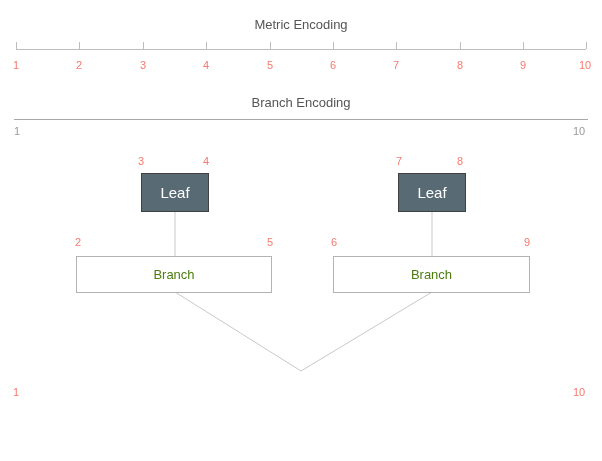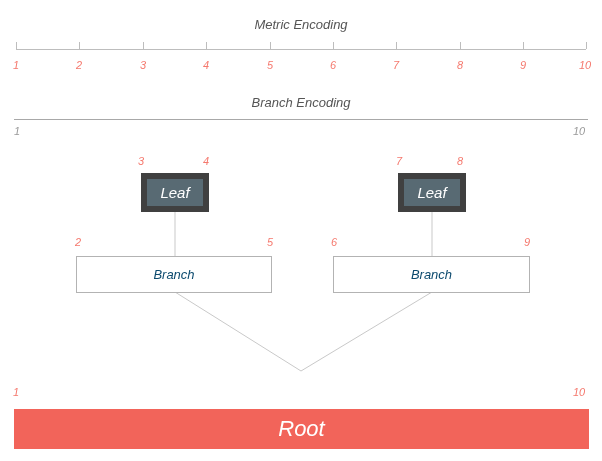--- a/index.html
+++ b/index.html
@@ -9,21 +9,20 @@
   }
   body {
     font-family: "Liberation Sans", sans-serif;
   }
   #canvas {
     position: relative;
     width: 602px;
     height: 450px;
     background: #ffffff;
     overflow: hidden;
-    font-style: italic;
   }
 
   
   .section-title {
     position: absolute;
     text-align: center;
     font-size: 13px;
     color: #555555;
     white-space: nowrap;
   }
@@ -56,28 +55,28 @@
   
   .node {
     position: absolute;
     box-sizing: border-box;
     display: flex;
     align-items: center;
     justify-content: center;
   }
   .node-leaf {
     background: #586a73;
-    border: 6px solid #404040;
+    border: 1px solid #404040;
     color: #ffffff;
     font-size: 15px;
   }
   .node-branch {
     background: #ffffff;
     border: 1px solid #b3b3b3;
-    color: #0c4a6e;
+    color: #4d7c0f;
     font-size: 13px;
   }
   .node-root {
     background: #f2645a;
     border: none;
     color: #ffffff;
     font-size: 22px;
   }
   svg.link-layer {
     position: absolute;
@@ -160,17 +159,14 @@
   <div class="tick-num" style="left:524px; top:236px;">9</div>
 
   <div class="node node-branch" style="left:333px; top:256px; width:197px; height:37px;">
     <span>Branch</span>
   </div>
 
 
   <div class="tick-num" style="left:13px;  top:386px;">1</div>
   <div class="tick-num" style="left:573px; top:386px;">10</div>
 
-  <div class="node node-root" style="left:14px; top:409px; width:575px; height:40px;">
-    <span>Root</span>
-  </div>
 
 </div>
 
 </body></html>

